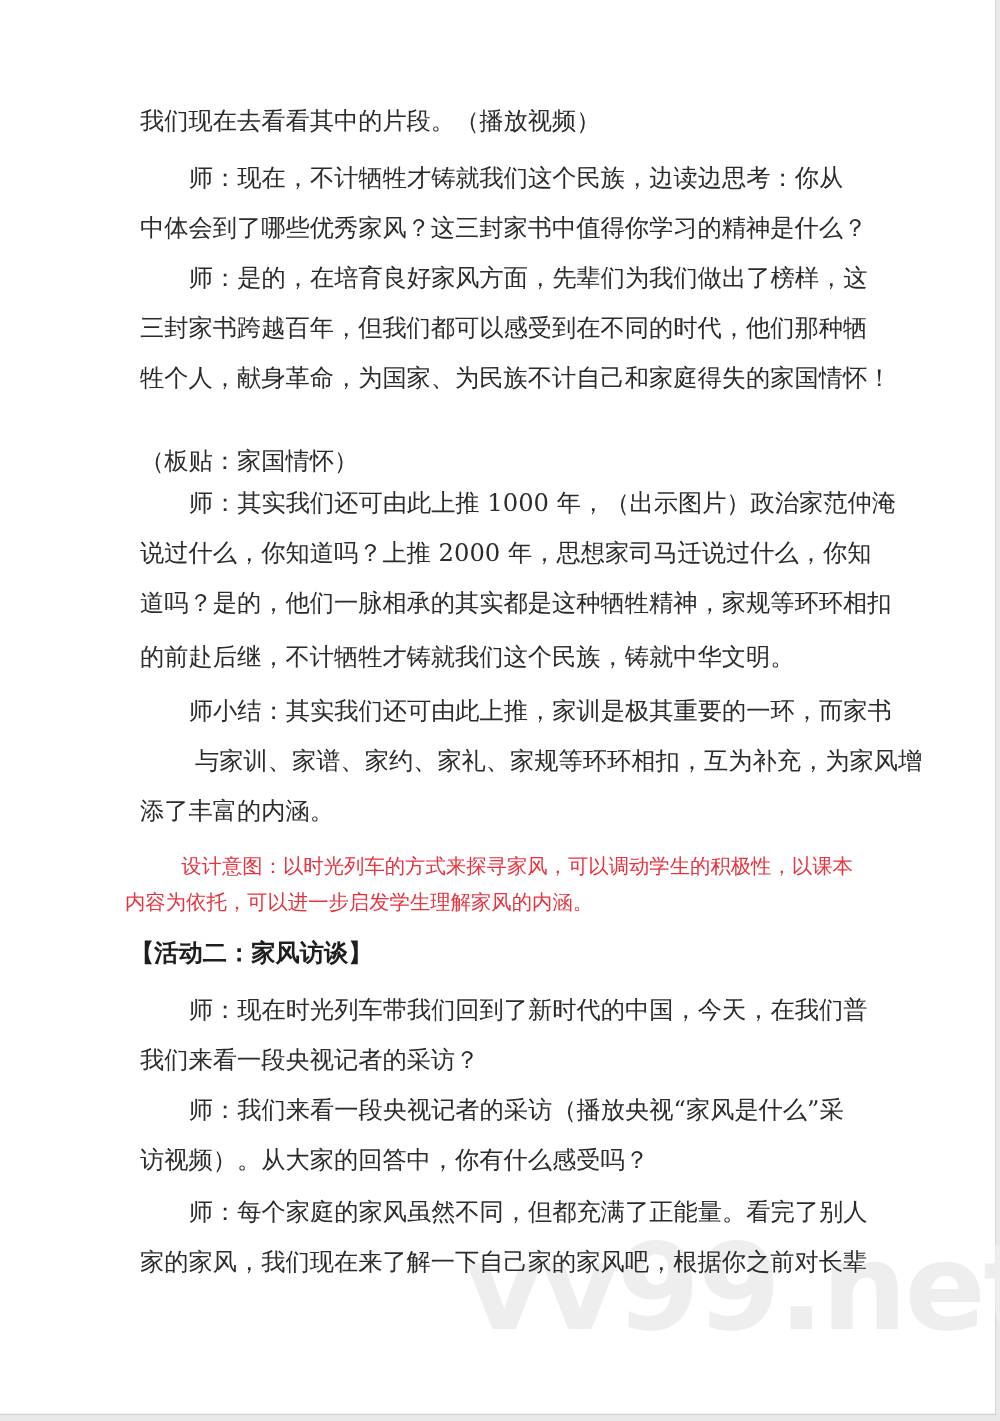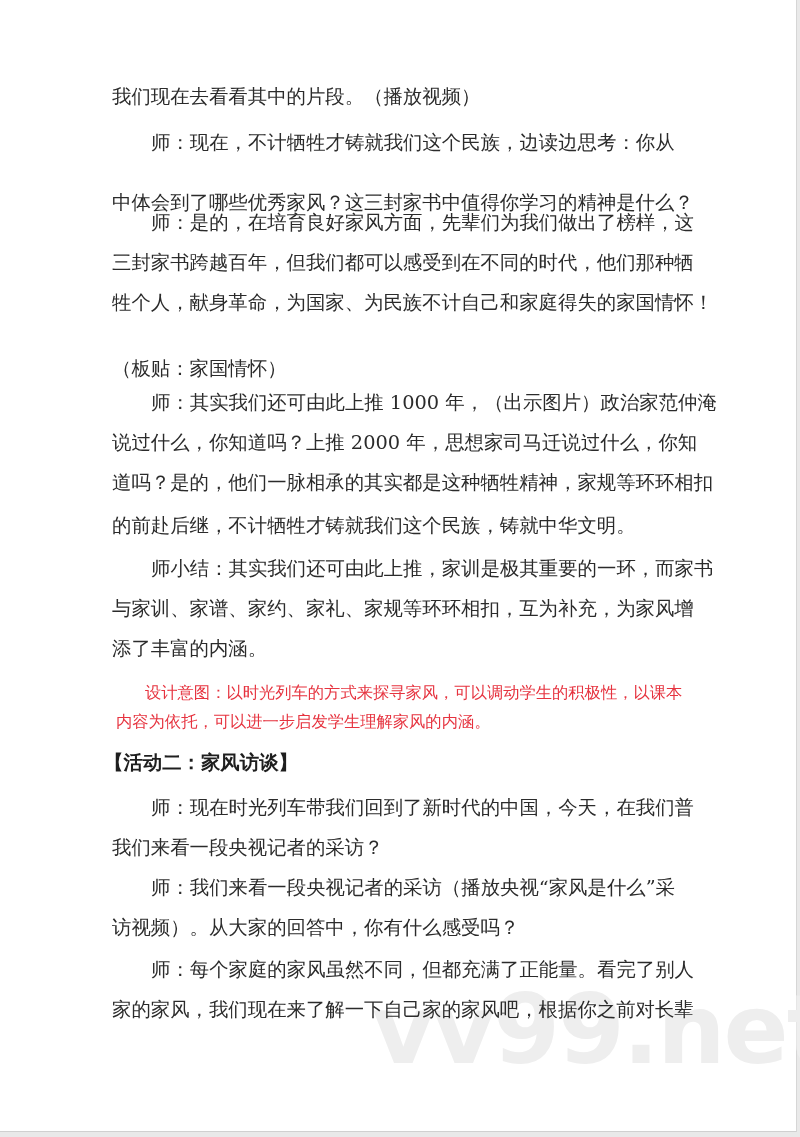--- a/index.html
+++ b/index.html
@@ -48,21 +48,21 @@
       z-index: 1;
       letter-spacing: 0px;
     }
     .line.indent {
       left: 151px;
     }
     .line.note {
       color: #e6333f;
       font-size: 16.3px;
       line-height: 20px;
-      left: 116px;
+      left: 100px;
     }
     .line.note.indent {
       left: 145px;
     }
     .line.heading {
       font-family: "DejaVu Sans", "Liberation Sans", sans-serif;
       font-weight: bold;
       font-size: 19.4px;
       color: #1e1e1e;
       left: 104px;
@@ -70,31 +70,31 @@
   </style>
 </head>
 <body>
 
 <div class="page">
   <div class="watermark">vv99.net</div>
 
   <div id="lines-container">
       <div class="line" style="top: 85px; text-align: center;">我们现在去看看其中的片段。（播放视频）</div>
       <div class="line indent" style="top: 131px;">师：现在，不计牺牲才铸就我们这个民族，边读边思考：你从</div>
-      <div class="line" style="top: 171px; margin-top: 20px;">中体会到了哪些优秀家风？这三封家书中值得你学习的精神是什么？</div>
+      <div class="line" style="top: 171px;">中体会到了哪些优秀家风？这三封家书中值得你学习的精神是什么？</div>
       <div class="line indent" style="top: 211px;">师：是的，在培育良好家风方面，先辈们为我们做出了榜样，这</div>
       <div class="line" style="top: 251px;">三封家书跨越百年，但我们都可以感受到在不同的时代，他们那种牺</div>
       <div class="line" style="top: 291px;">牲个人，献身革命，为国家、为民族不计自己和家庭得失的家国情怀！</div>
       <div class="line" style="top: 345px; margin-top: 12px;">（板贴：家国情怀）</div>
       <div class="line indent" style="top: 391px;">师：其实我们还可由此上推 1000 年，（出示图片）政治家范仲淹</div>
       <div class="line" style="top: 431px;">说过什么，你知道吗？上推 2000 年，思想家司马迁说过什么，你知</div>
       <div class="line" style="top: 471px;">道吗？是的，他们一脉相承的其实都是这种牺牲精神，家规等环环相扣</div>
       <div class="line" style="top: 514px;">的前赴后继，不计牺牲才铸就我们这个民族，铸就中华文明。</div>
       <div class="line indent" style="top: 557px;">师小结：其实我们还可由此上推，家训是极其重要的一环，而家书</div>
-      <div class="line" style="top: 597px;">与家训、家谱、家约、家礼、家规等环环相扣，互为补充，为家风增</div>
+      <div class="line" style="top: 597px; margin-left: 44px;">与家训、家谱、家约、家礼、家规等环环相扣，互为补充，为家风增</div>
       <div class="line" style="top: 637px;">添了丰富的内涵。</div>
       <div class="line note indent" style="top: 683px;">设计意图：以时光列车的方式来探寻家风，可以调动学生的积极性，以课本</div>
       <div class="line note" style="top: 712px;">内容为依托，可以进一步启发学生理解家风的内涵。</div>
       <div class="line heading" style="top: 751px;">【活动二：家风访谈】</div>
       <div class="line indent" style="top: 796px;">师：现在时光列车带我们回到了新时代的中国，今天，在我们普</div>
       <div class="line" style="top: 836px;">我们来看一段央视记者的采访？</div>
       <div class="line indent" style="top: 876px;">师：我们来看一段央视记者的采访（播放央视“家风是什么”采</div>
       <div class="line" style="top: 916px;">访视频）。从大家的回答中，你有什么感受吗？</div>
       <div class="line indent" style="top: 958px;">师：每个家庭的家风虽然不同，但都充满了正能量。看完了别人</div>
       <div class="line" style="top: 998px;">家的家风，我们现在来了解一下自己家的家风吧，根据你之前对长辈</div>

